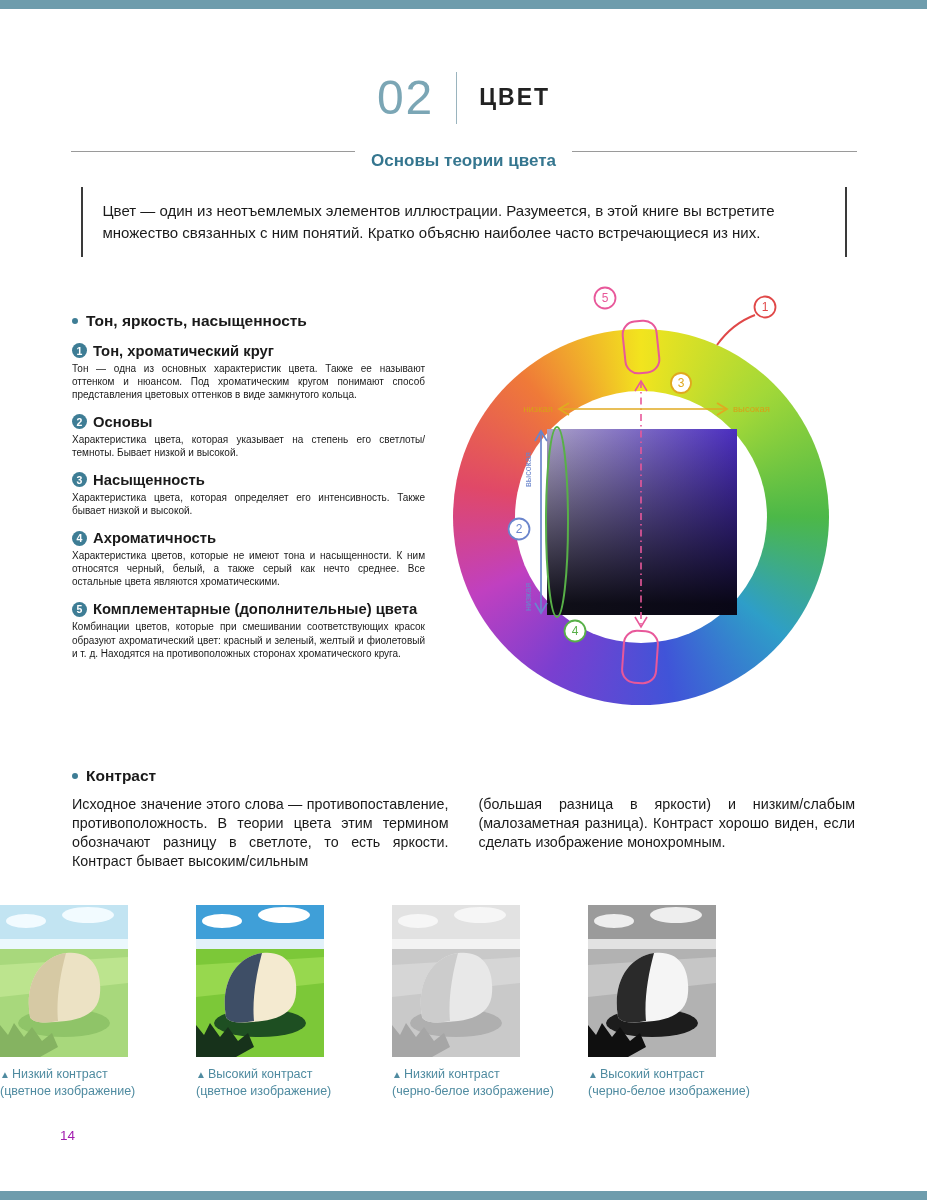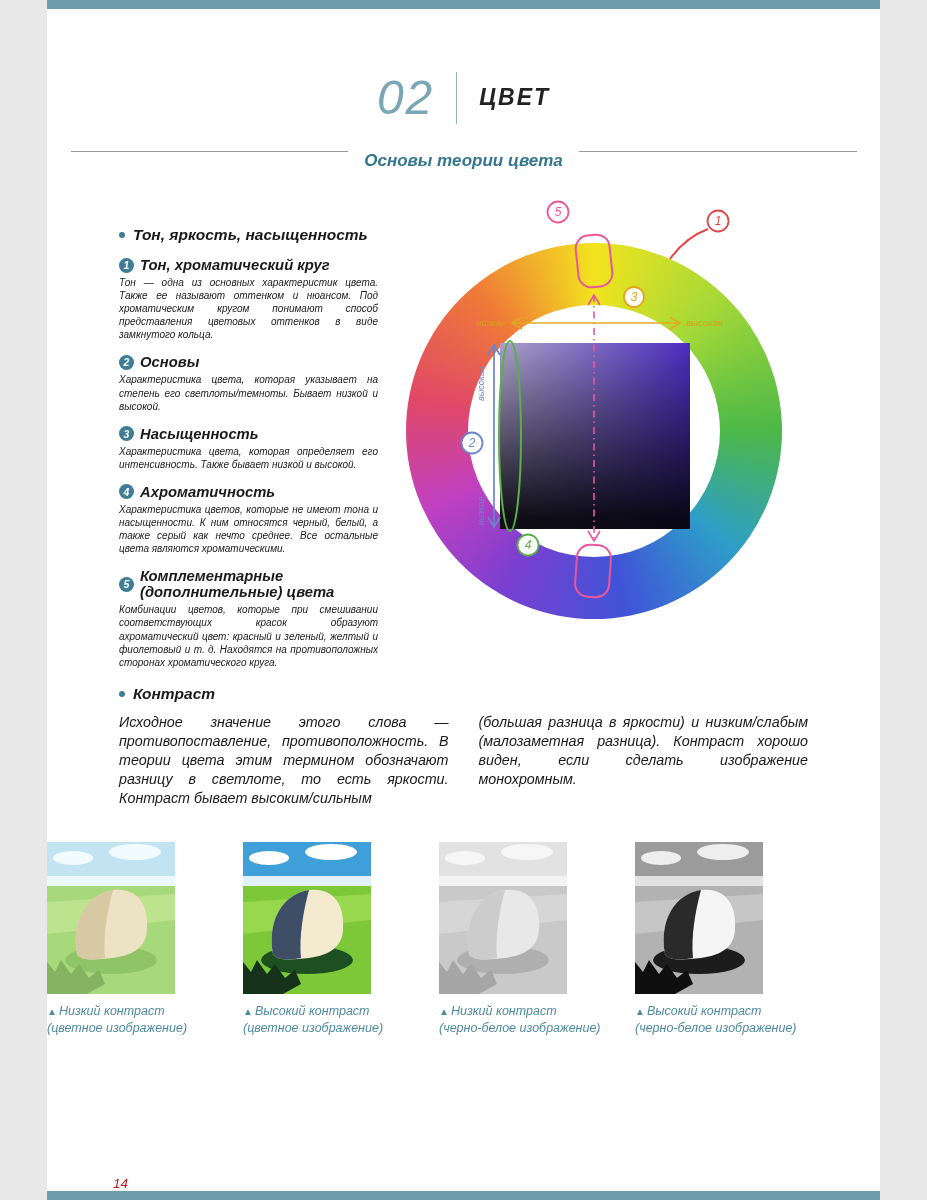--- a/index.html
+++ b/index.html
@@ -1,17 +1,17 @@
 <!DOCTYPE html>
 <html><head>
 <meta charset="utf-8">
 <style>
   * { margin:0; padding:0; box-sizing:border-box; }
   body { background:#e8e8e8; font-family:"Liberation Sans", sans-serif; }
-  .page { width:833px; height:1200px; margin:0 auto; background:#ffffff; position:relative; overflow:hidden; color:#1a1a1a;font-style:italic; }
+  .page { width:927px; height:1200px; margin:0 auto; background:#ffffff; position:relative; overflow:hidden; color:#1a1a1a; }
   .edge-bar { position:absolute; left:0; width:100%; height:9px; background:#6e9cac; }
   .edge-bar.top { top:0; } .edge-bar.bottom { bottom:0; }
 
   
   .chapter { margin-top:70px; display:flex; align-items:center; justify-content:center; gap:22px; }
   .chapter-num { font-size:48px; color:#7ba6b5; letter-spacing:2px; }
   .chapter-divider { width:1px; height:52px; background:#9ab4be; }
   .chapter-title { font-size:23px; font-weight:700; letter-spacing:2px; color:#222; }
 
   
@@ -54,40 +54,41 @@
   .figure svg.pic { width:128px; height:152px; display:block; }
   .caption { margin-top:9px; font-size:12.5px; line-height:1.4; color:#4f8ba0; }
   .caption .tri { font-size:10px; margin-right:2px; }
 
   
   .v-color-low  { --sky:#c2e4f2; --cloud:#f2fbff; --field:#a8d87c; --field2:#bce48e; --shadow:#8fc468; --rock:#ece2c4; --rockshade:#d6c9a4; --bush:#85b361; }
   .v-color-high { --sky:#3f9fd8; --cloud:#ffffff; --field:#7cc838; --field2:#97d84e; --shadow:#1e4f22; --rock:#f4ead0; --rockshade:#3e4e66; --bush:#17321b; }
   .v-gray-low   { --sky:#e2e2e2; --cloud:#f6f6f6; --field:#c9c9c9; --field2:#d6d6d6; --shadow:#afafaf; --rock:#e8e8e8; --rockshade:#cccccc; --bush:#a6a6a6; }
   .v-gray-high  { --sky:#9b9b9b; --cloud:#eeeeee; --field:#b2b2b2; --field2:#c6c6c6; --shadow:#1c1c1c; --rock:#f5f5f5; --rockshade:#2a2a2a; --bush:#0f0f0f; }
 
-  .page-num { position:absolute; left:66px; top:1128px; font-size:13.5px; color:#b91c1c;margin-top:48px; }
+  .page-num { position:absolute; left:60px; top:1128px; font-size:13.5px; color:#a21caf; }
 </style>
 </head>
 <body>
 
 <div class="page">
   <div class="edge-bar top"></div>
 
   <div class="chapter">
     <span class="chapter-num">02</span>
     <span class="chapter-divider"></span>
     <span class="chapter-title">ЦВЕТ</span>
   </div>
 
   <div class="sec-title-row">
     <span class="rule"></span>
     <span class="sec-title">Основы теории цвета</span>
     <span class="rule"></span>
   </div>
 
+  <div class="intro-box">Цвет — один из неотъемлемых элементов иллюстрации. Разумеется, в этой книге вы встретите множество связанных с ним понятий. Кратко объясню наиболее часто встречающиеся из них.</div>
 
   <div class="main-row">
     <div class="col-text">
       <div class="bullet-heading">
         <span class="donut"></span>
         <span>Тон, яркость, насыщенность</span>
       </div>
 
       <div class="item">
         <div class="item-title">

